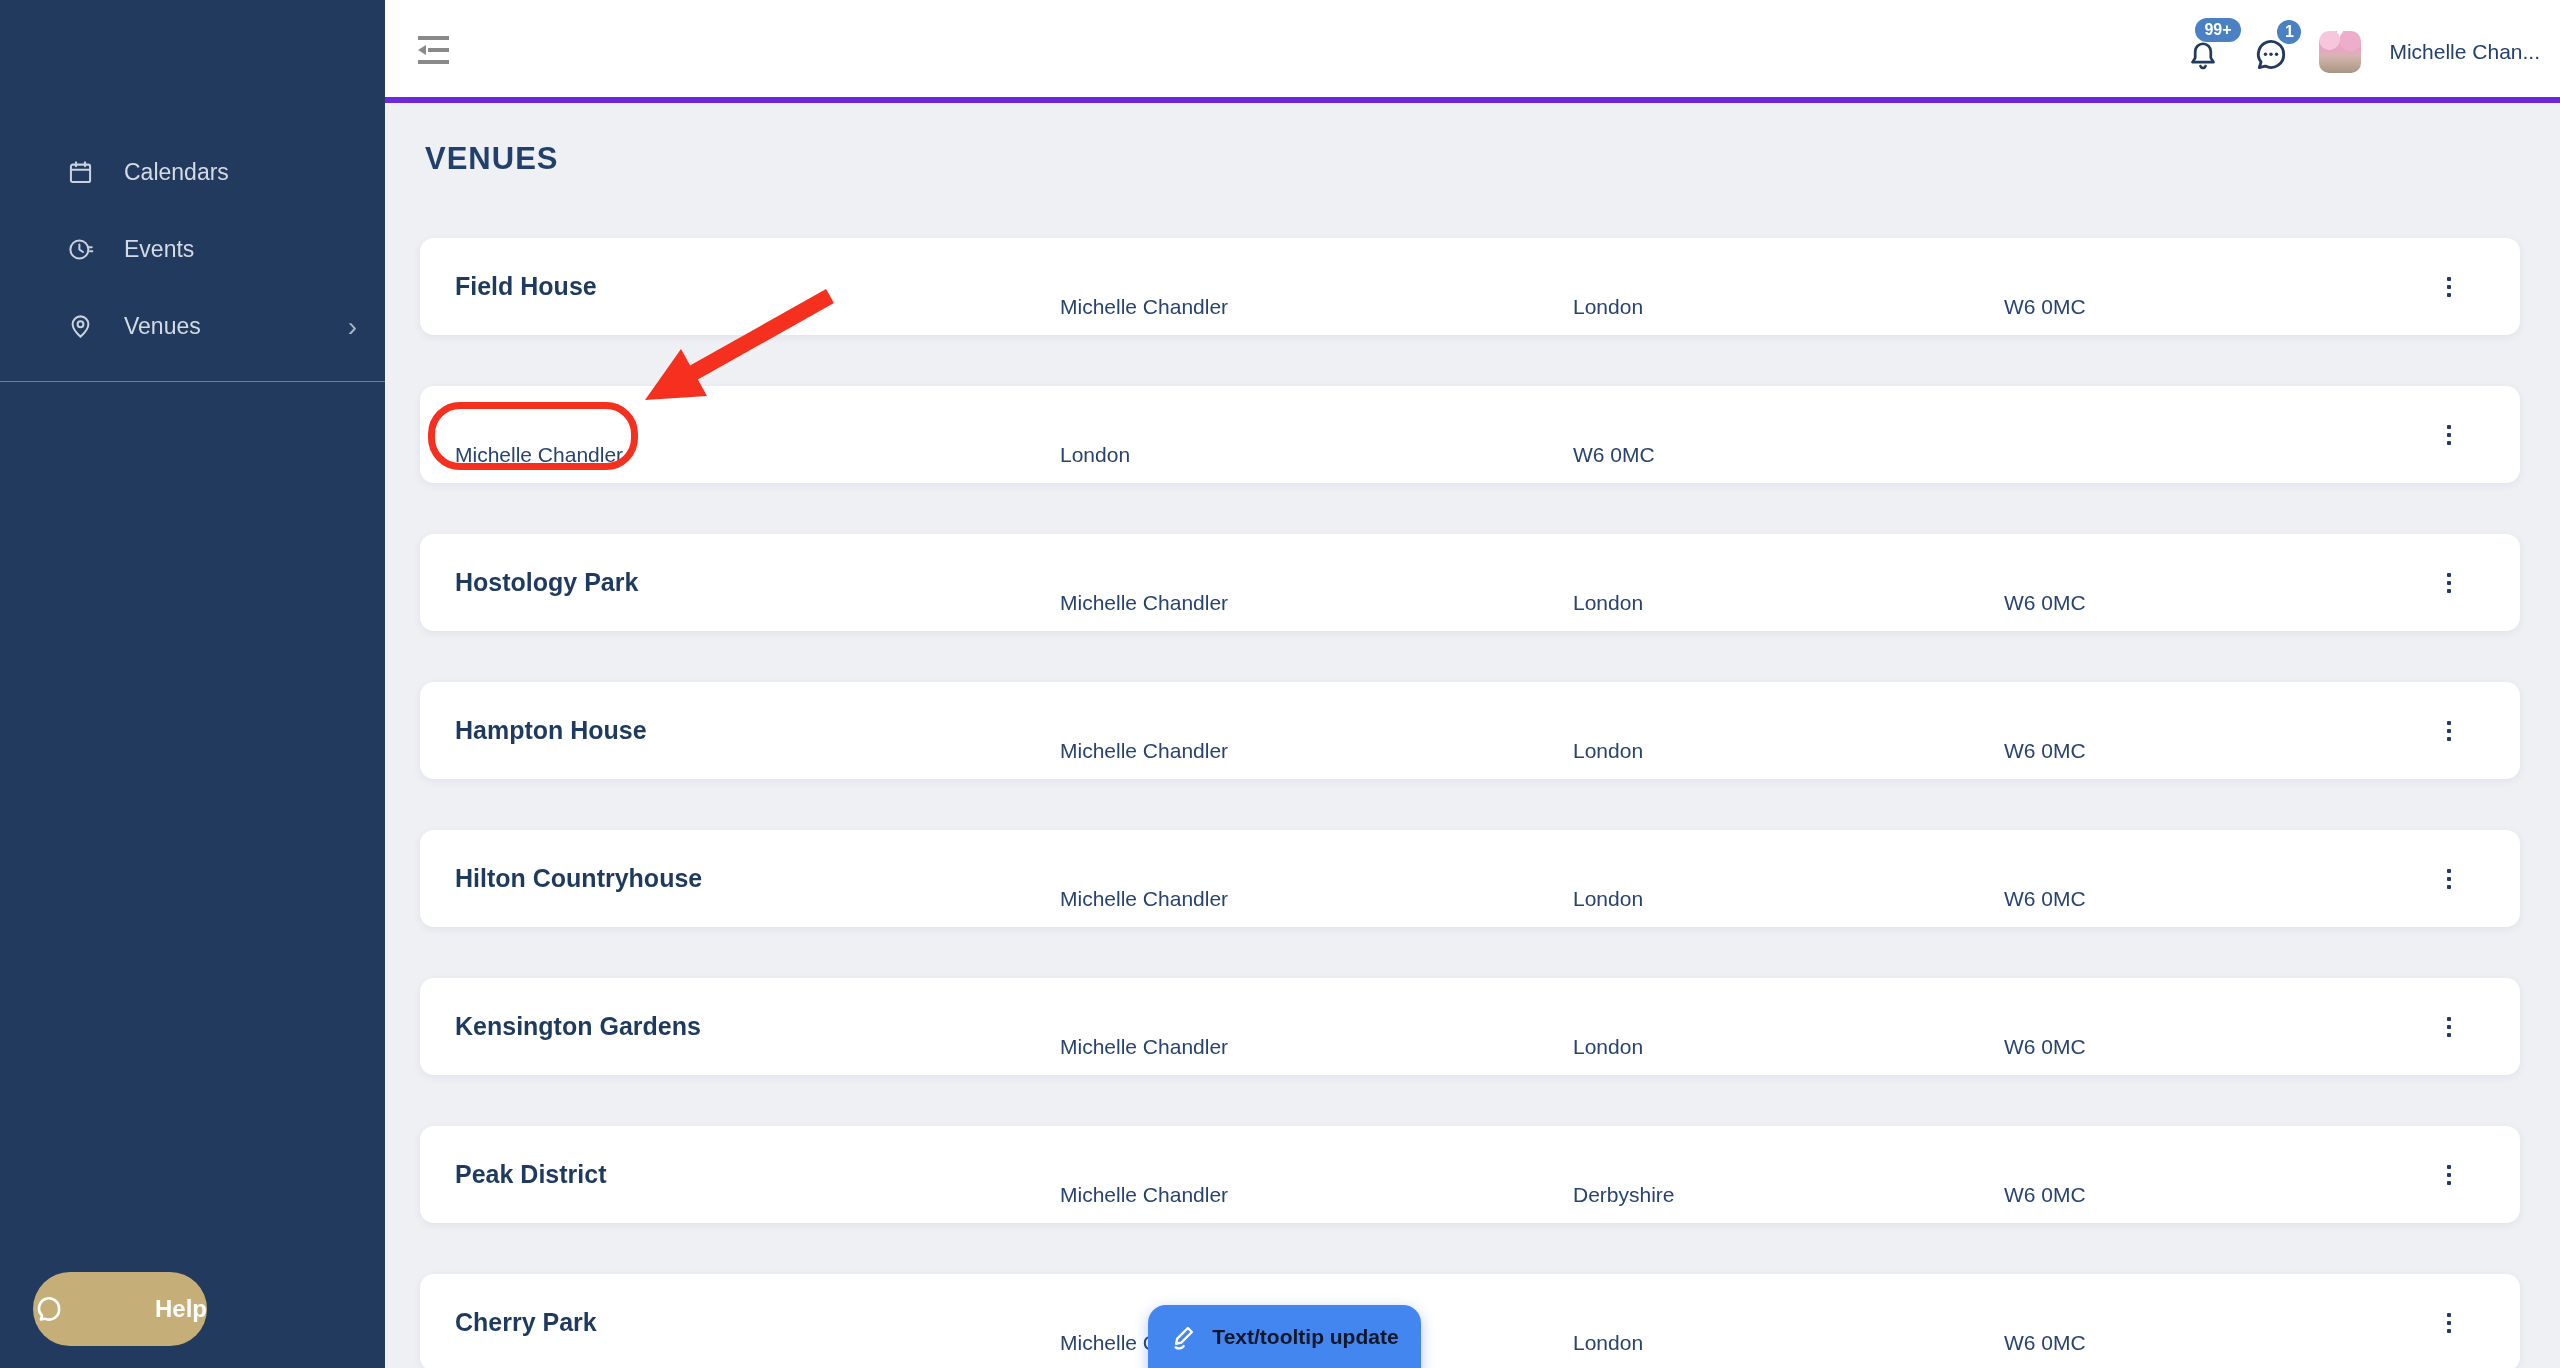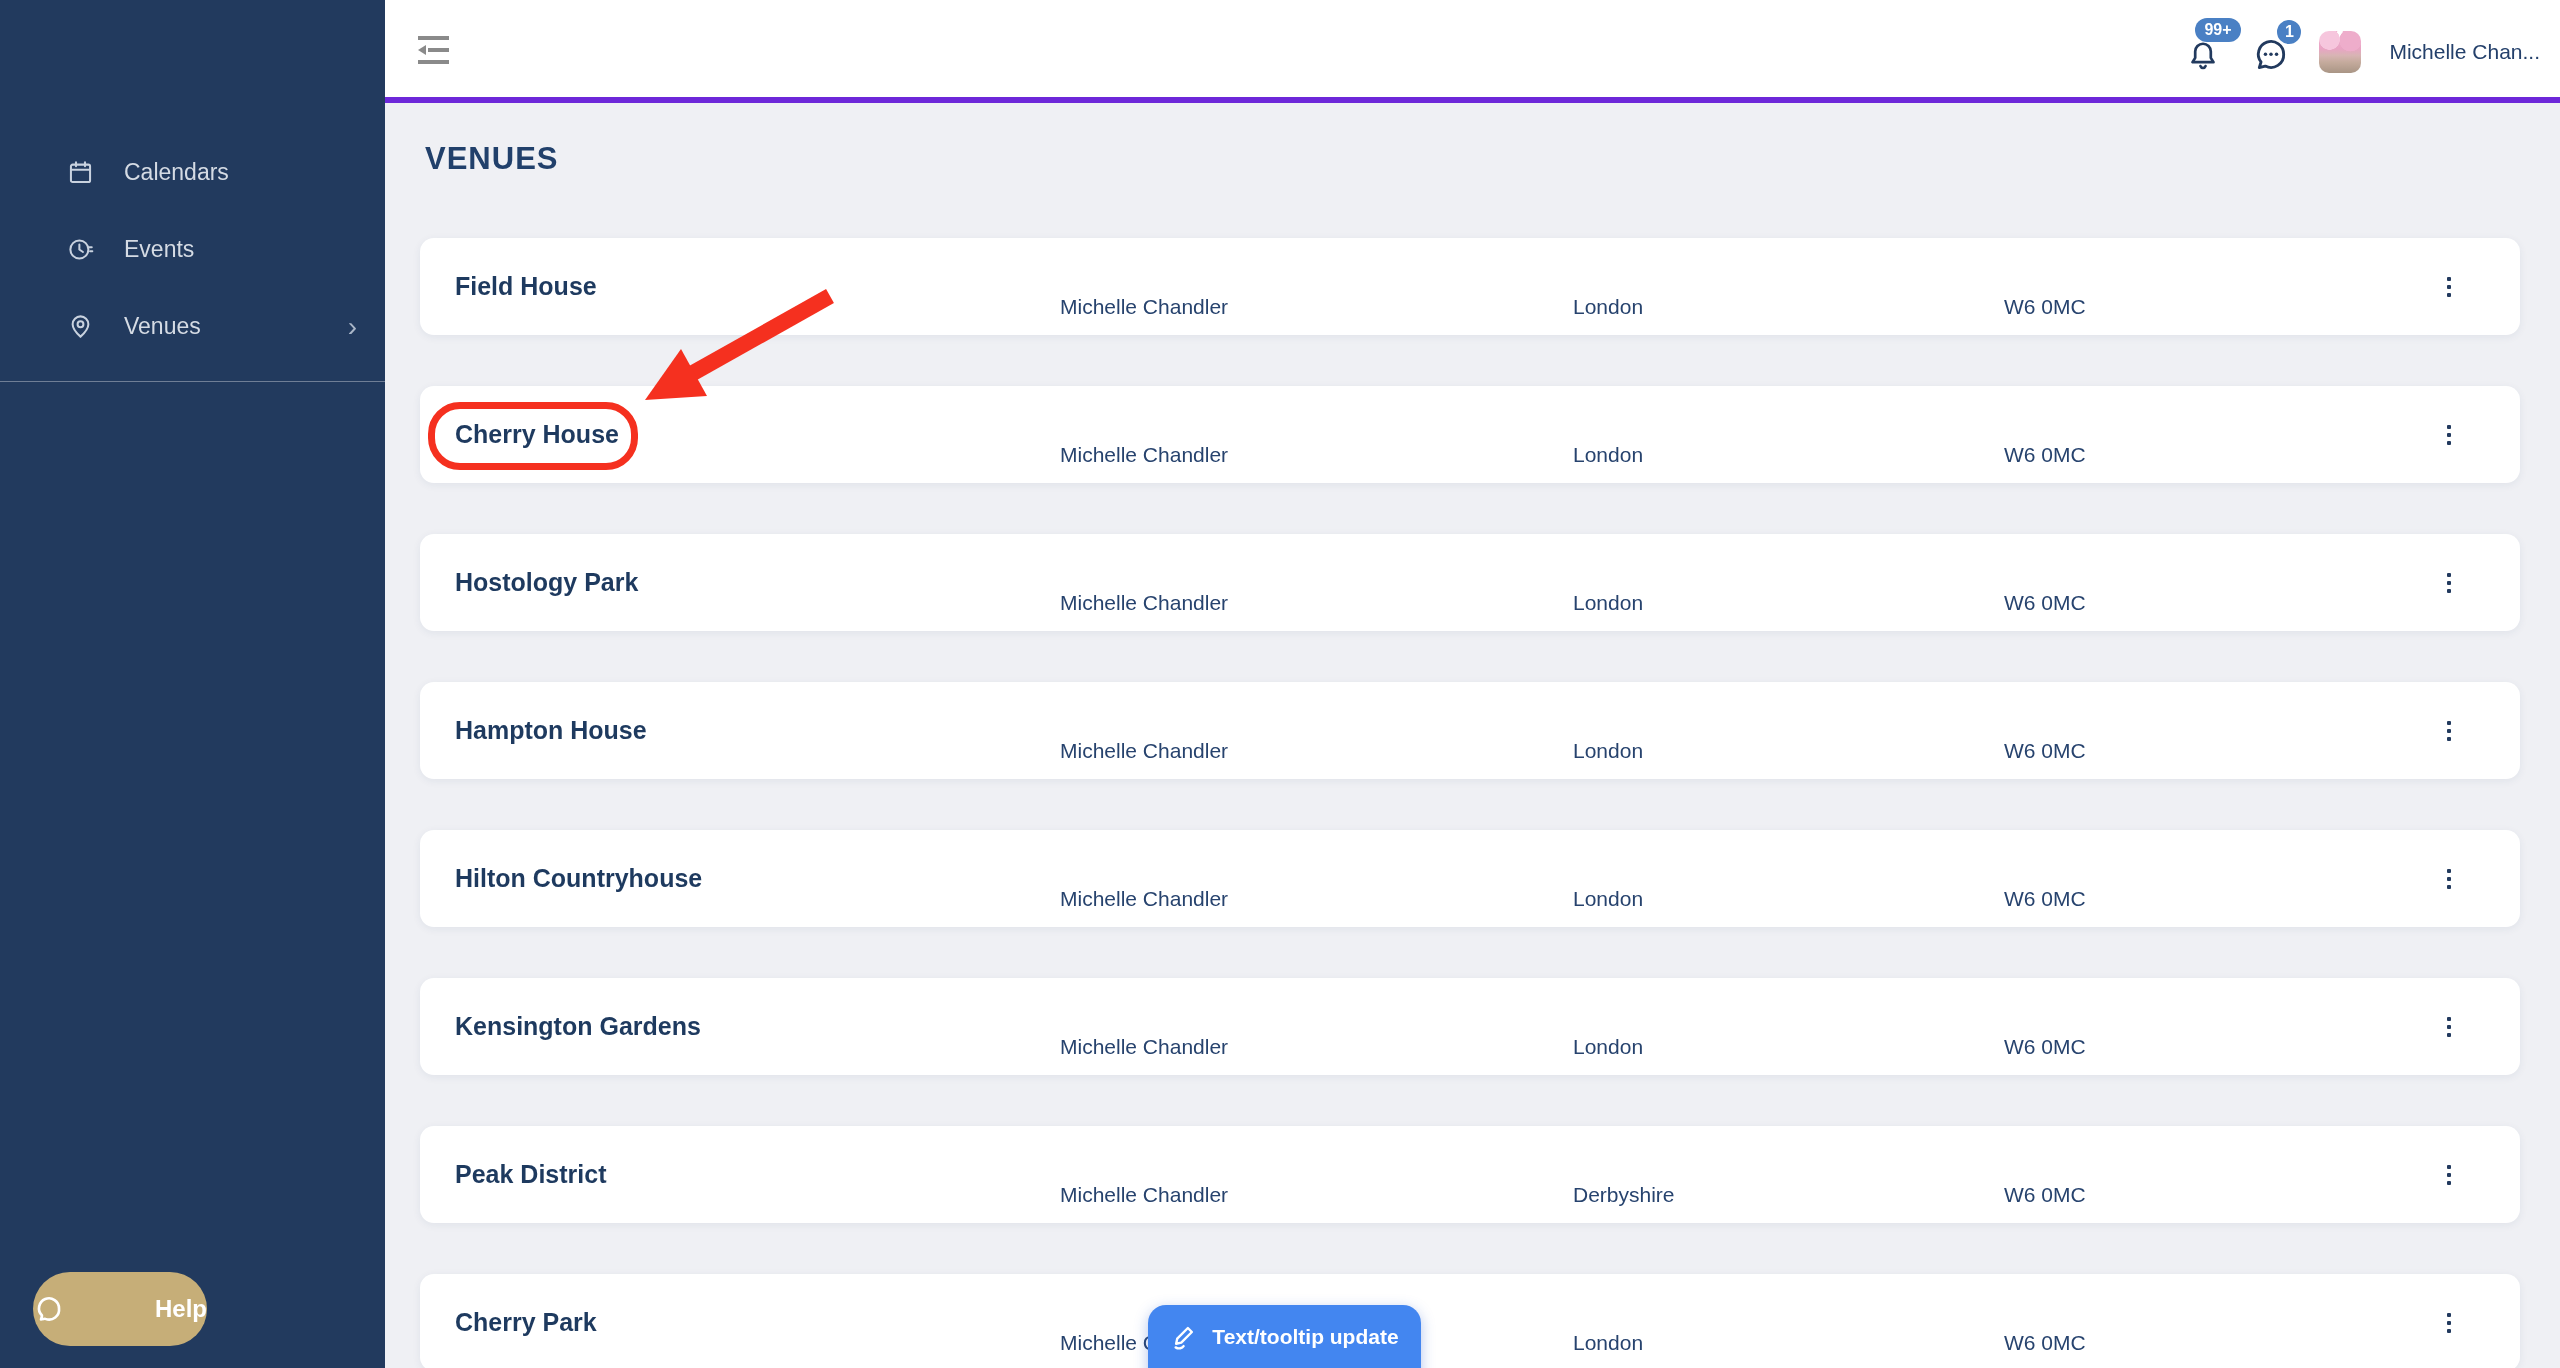--- a/index.html
+++ b/index.html
@@ -96,21 +96,21 @@
   
   .help-btn { position:absolute; left:33px; top:1272px; width:174px;
     height:74px; border-radius:40px; background:#c6ae78; display:flex;
     align-items:center; justify-content:space-between; gap:12px; cursor:pointer;
     z-index:6; }
   .help-btn span { color:#ffffff; font-size:24px; font-weight:700; }
   .tooltip-btn { position:absolute; left:1148px; top:1305px; width:273px;
     height:92px; border-radius:18px; background:#4386f0; display:flex;
     align-items:flex-start; justify-content:center; gap:12px; padding-top:17px;
     cursor:pointer; z-index:6; box-shadow:0 4px 14px rgba(40,90,200,0.35); }
-  .tooltip-btn span { color:#ffffff; font-size:21px; font-weight:700;
+  .tooltip-btn span { color:#0f172a; font-size:21px; font-weight:700;
     line-height:30px; }
 </style>
 </head>
 <body>
 
 <div class="sidebar">
   <div class="nav">
     <div class="nav-item">
       <span class="nicon">
         <svg width="27" height="27" viewBox="0 0 24 24" fill="none" stroke-width="1.8" stroke-linecap="round">
@@ -196,21 +196,20 @@
     <span class="v-cell">London</span>
     <span class="v-cell">W6 0MC</span>
     <span class="kebab">
       <i></i>
           <i></i>
           <i></i>
     </span>
   </div>
 
   <div class="venue-card">
-    <span class="v-name">Cherry House</span>
     <span class="v-cell">Michelle Chandler</span>
     <span class="v-cell">London</span>
     <span class="v-cell">W6 0MC</span>
     <span class="kebab">
       <i></i>
           <i></i>
           <i></i>
     </span>
   </div>
 

